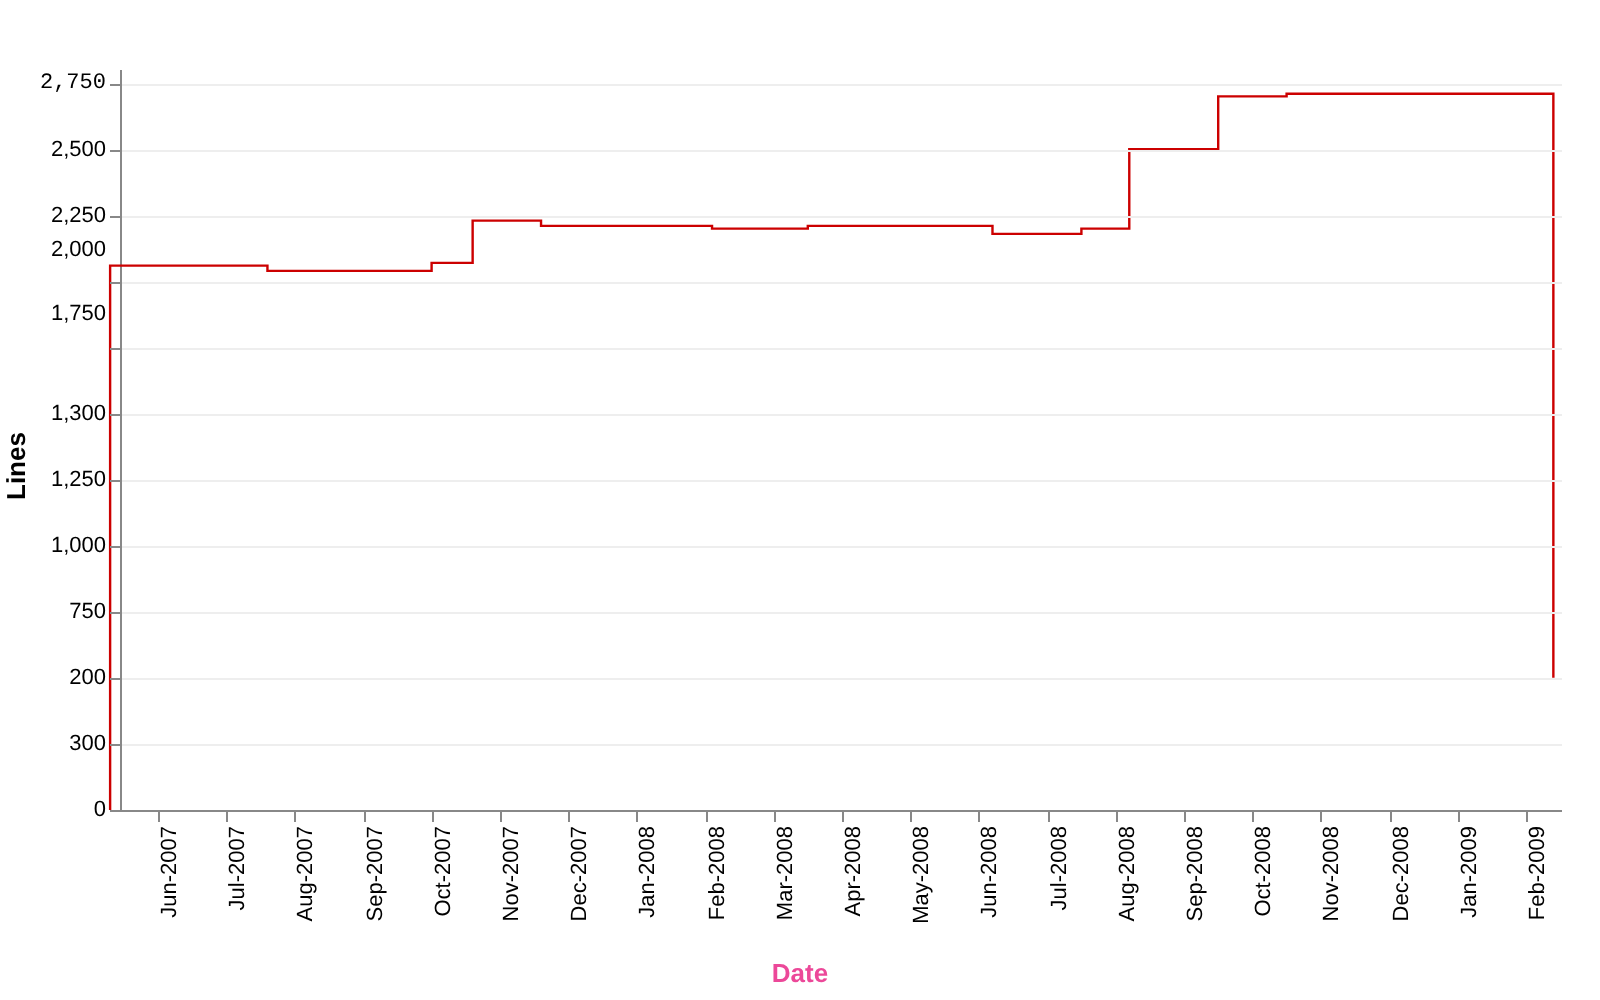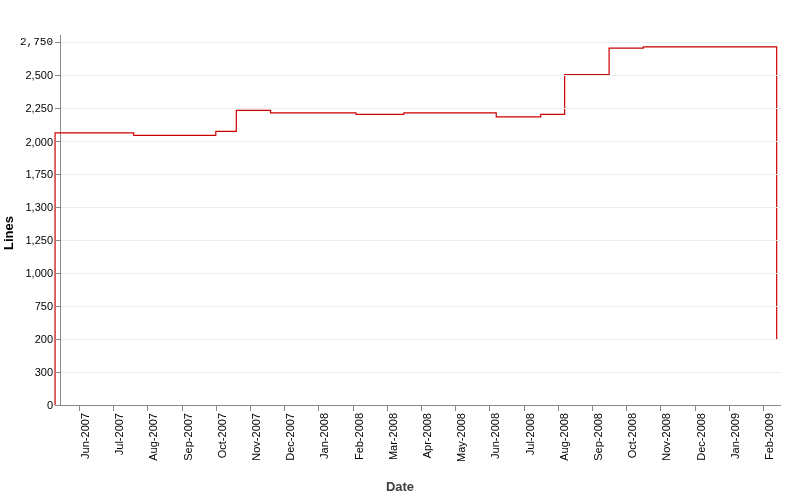--- a/index.html
+++ b/index.html
@@ -86,21 +86,21 @@
     color: #000;
   }
   .axis-title-x {
     position: absolute;
     left: 0;
     right: 0;
     bottom: 6px;
     text-align: center;
     font-size: 13px;
     font-weight: bold;
-    color: #404040;
+    color: #ec4899;
   }
   svg.series {
     position: absolute;
     left: 0;
     top: 0;
     width: 100%;
     height: 100%;
     overflow: visible;
   }
   .series path {
@@ -135,24 +135,24 @@
       <div class="tick-y" style="top: 237.857px;"></div>
       <div class="ylab" style="top: 237.857px;">1,000</div>
       <div class="gridline-h" style="top: 204.821px;"></div>
       <div class="tick-y" style="top: 204.821px;"></div>
       <div class="ylab" style="top: 204.821px;">1,250</div>
       <div class="gridline-h" style="top: 171.786px;"></div>
       <div class="tick-y" style="top: 171.786px;"></div>
       <div class="ylab" style="top: 171.786px;">1,300</div>
       <div class="gridline-h" style="top: 138.75px;"></div>
       <div class="tick-y" style="top: 138.75px;"></div>
-      <div class="ylab" style="top: 139px;">1,750</div>
+      <div class="ylab" style="top: 122px;">1,750</div>
       <div class="gridline-h" style="top: 105.714px;"></div>
       <div class="tick-y" style="top: 105.714px;"></div>
-      <div class="ylab" style="top: 107px; text-align: center;">2,000</div>
+      <div class="ylab" style="top: 90px; text-align: center;">2,000</div>
       <div class="gridline-h" style="top: 72.6786px;"></div>
       <div class="tick-y" style="top: 72.6786px;"></div>
       <div class="ylab" style="top: 72.6786px;">2,250</div>
       <div class="gridline-h" style="top: 39.6429px;"></div>
       <div class="tick-y" style="top: 39.6429px;"></div>
       <div class="ylab" style="top: 39.6429px;">2,500</div>
       <div class="gridline-h" style="top: 6.60714px;"></div>
       <div class="tick-y" style="top: 6.60714px;"></div>
       <div class="ylab" style="top: 6.60714px; font-family: Liberation Mono, monospace;">2,750</div>
       <div class="tick-x" style="left: 18px;"></div>

